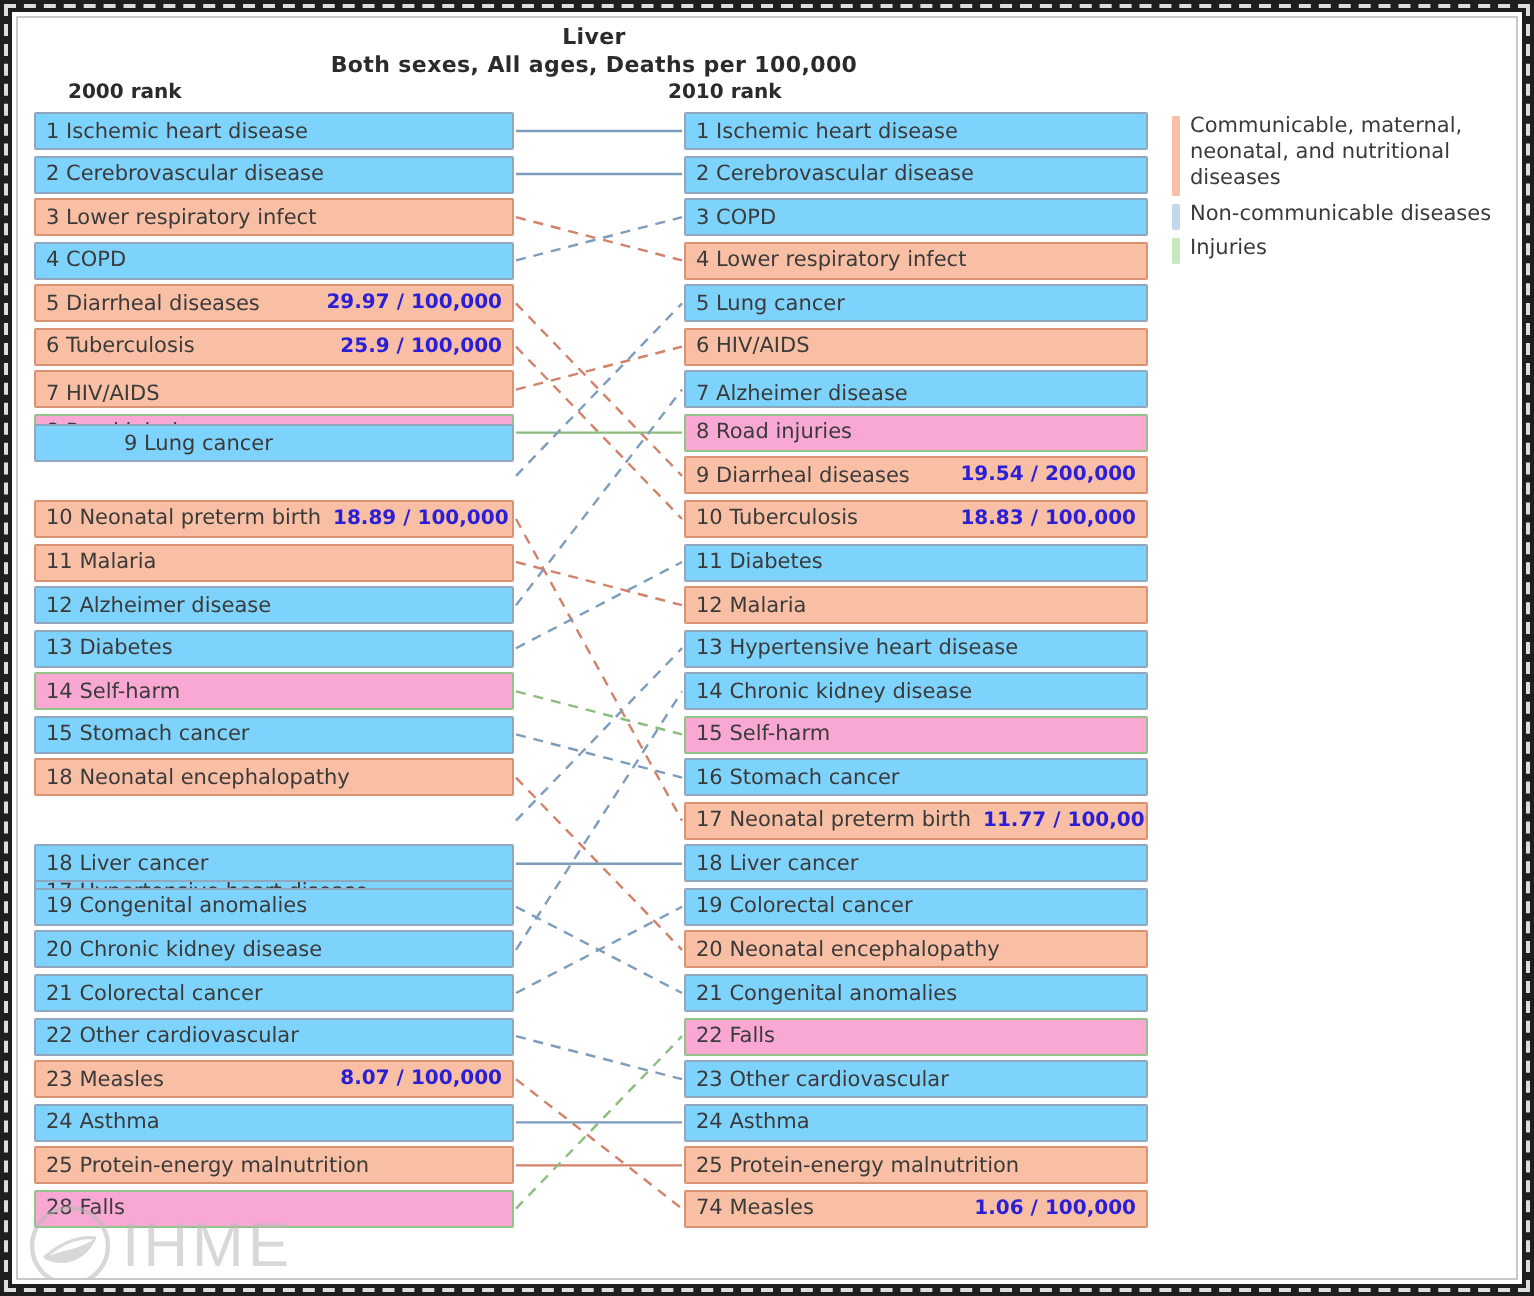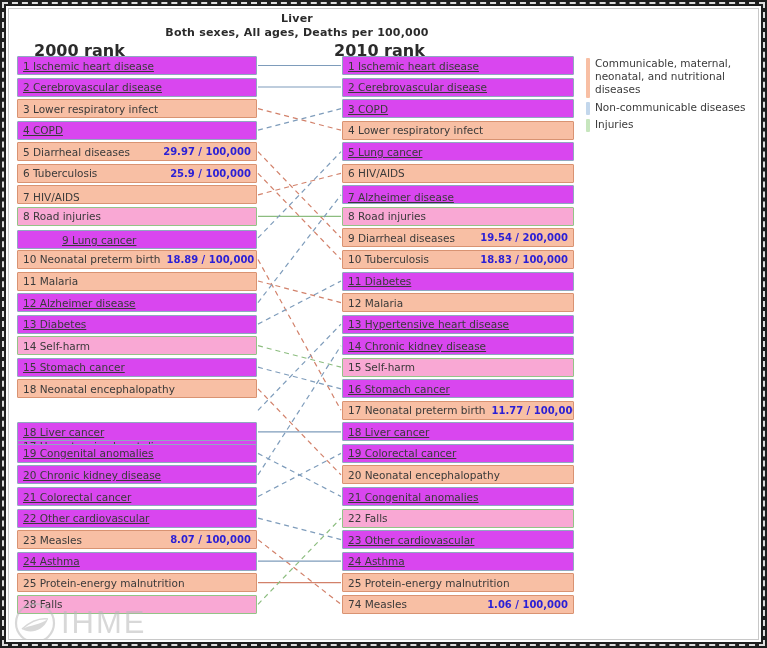--- a/index.html
+++ b/index.html
@@ -45,21 +45,21 @@
     letter-spacing:.2px;
   }
   .title-sub{
     position:absolute;left:0;top:17px;width:576px;
     text-align:center;
     font-size:11px;font-weight:bold;color:#2b2b2b;
     letter-spacing:.2px;
   }
   .col-head{
     position:absolute;top:32px;
-    font-size:16px;font-weight:bold;color:#2b2b2b;
+    font-size:10px;font-weight:bold;color:#2b2b2b;
   }
   #head-left{left:25px;}
   #head-right{left:325px;}
 
   
   .col{position:absolute;top:0;}
   #col-left{left:8px;width:240px;}
   #col-right{left:333px;width:232px;}
 
   .rank-box{
@@ -72,21 +72,21 @@
     align-items:center;
     padding:0 5px;
     font-size:10.5px;
     color:#3a3a3a;
     white-space:nowrap;
     overflow:hidden;
   }
   #col-left .rank-box{left:0;width:240px;}
   #col-right .rank-box{left:0;width:232px;}
 
-  .cat-ncd{background:#d946ef;border-color:#8fa8c0;text-decoration:underline;}
+  .cat-ncd{background:#7dd3fc;border-color:#8fa8c0;}
   .cat-cmnn{background:#f8bfa4;border-color:#d99372;}
   .cat-inj{background:#f9a8d4;border-color:#93c487;}
 
   .rb-label{flex:0 0 auto;}
   .rb-value{
     margin-left:auto;
     font-size:10px;
     font-weight:bold;
     color:#2a1fd6;
     padding-left:6px;
@@ -199,21 +199,21 @@
         <div class="rank-box cat-cmnn" style="top: 154.75px;">
           <span class="rb-label">6 Tuberculosis</span>
           <span class="rb-value">25.9 / 100,000</span>
         </div>
         <div class="rank-box cat-cmnn" style="top: 176.3px; align-items: flex-end;">
           <span class="rb-label">7 HIV/AIDS</span>
         </div>
         <div class="rank-box cat-inj" style="top: 197.85px;">
           <span class="rb-label">8 Road injuries</span>
         </div>
-        <div class="rank-box cat-ncd" style="top: 221px; padding-left: 44px;">
+        <div class="rank-box cat-ncd" style="top: 203px; padding-left: 44px;">
           <span class="rb-label">9 Lung cancer</span>
         </div>
         <div class="rank-box cat-cmnn" style="top: 240.95px;">
           <span class="rb-label">10 Neonatal preterm birth</span>
           <span class="rb-value">18.89 / 100,000</span>
         </div>
         <div class="rank-box cat-cmnn" style="top: 262.5px;">
           <span class="rb-label">11 Malaria</span>
         </div>
         <div class="rank-box cat-ncd" style="top: 284.05px;">

